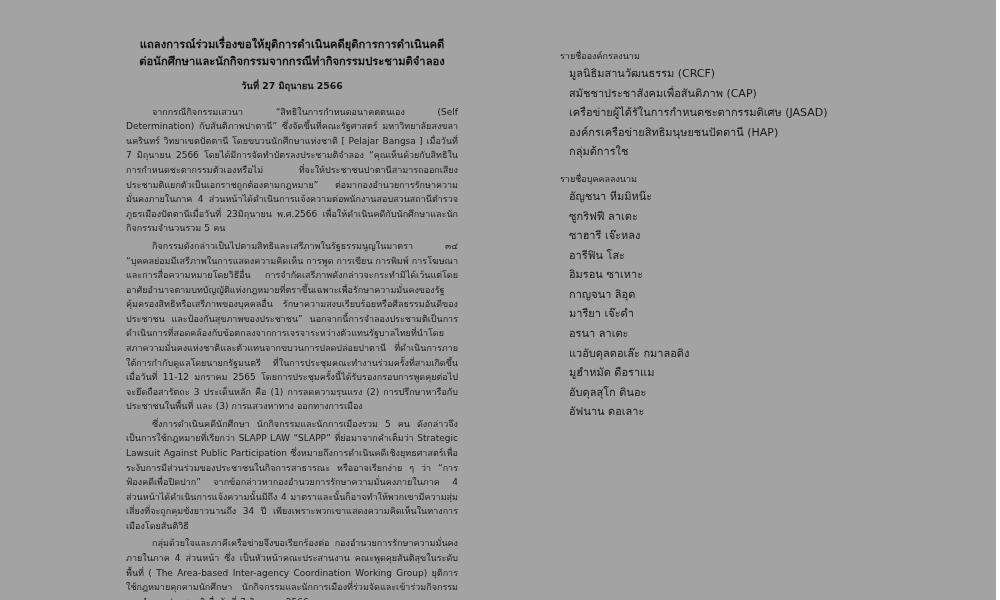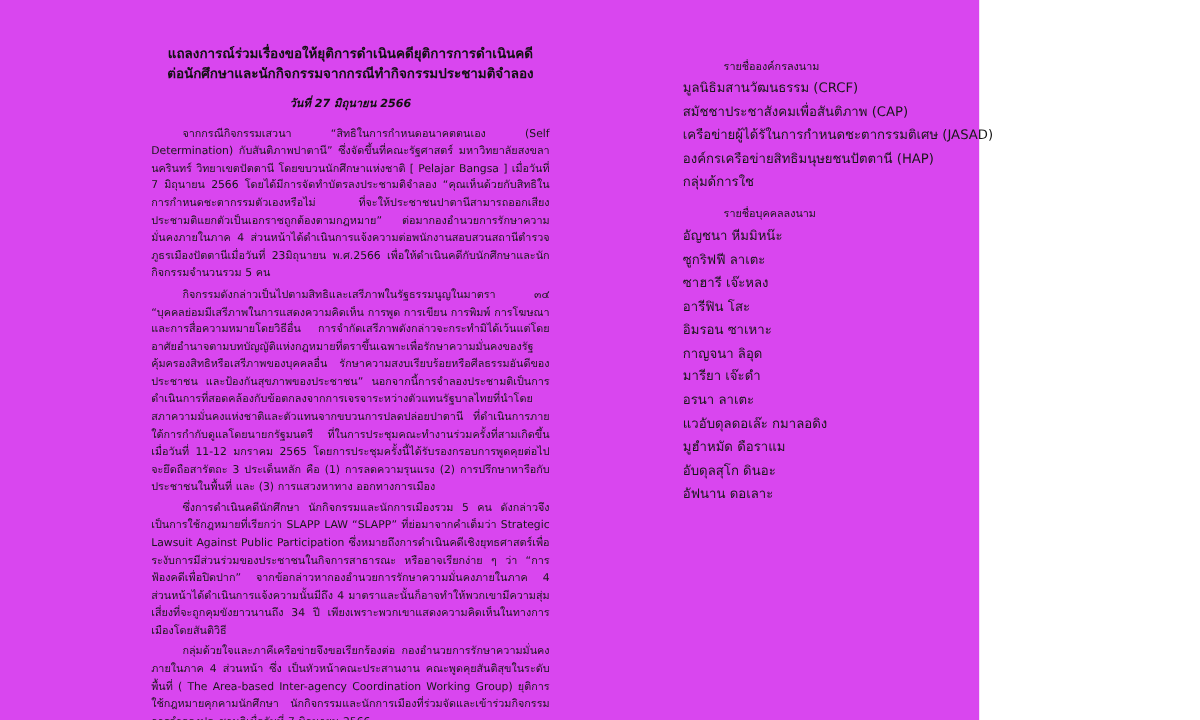--- a/index.html
+++ b/index.html
@@ -9,23 +9,23 @@
   }
   body {
     width: 1000px;
     height: 600px;
     overflow: hidden;
     font-family: "DejaVu Sans", "Liberation Sans", sans-serif;
     color: #1a1a1a;
   }
   .page {
     position: relative;
-    width: 816px;
+    width: 996px;
     height: 600px;
-    background: #d946ef;
+    background: #a3a3a3;
   }
 
   
   .main-col {
     position: absolute;
     left: 126px;
     top: 36px;
     width: 332px;
   }
   .doc-title {
@@ -39,21 +39,20 @@
   .doc-title .tline {
     display: block;
     white-space: nowrap;
   }
   .doc-date {
     margin-top: 7px;
     text-align: center;
     font-size: 9.3px;
     font-weight: bold;
     color: #111111;
-    font-style: italic;
   }
   .body-block {
     margin-top: 12px;
   }
   .para {
     font-size: 9.0px;
     line-height: 1.62;
     text-align: justify;
     text-justify: inter-word;
     text-indent: 26px;
@@ -69,21 +68,20 @@
     left: 560px;
     top: 48px;
     width: 330px;
   }
   .sig-group { margin-bottom: 0px; }
   .sig-heading {
     font-size: 9.0px;
     line-height: 1.78;
     color: #181818;
     padding-left: 0px;
-    margin-left: 43px;
   }
   .sig-list {
     list-style: none;
     margin: 0;
     padding: 0;
   }
   .sig-list li {
     font-size: 11px;
     line-height: 1.78;
     color: #181818;

